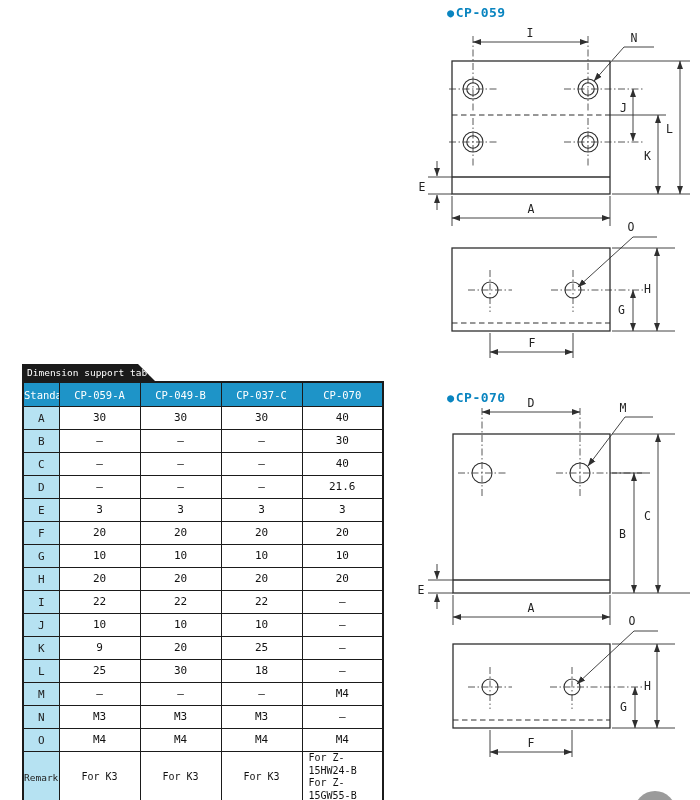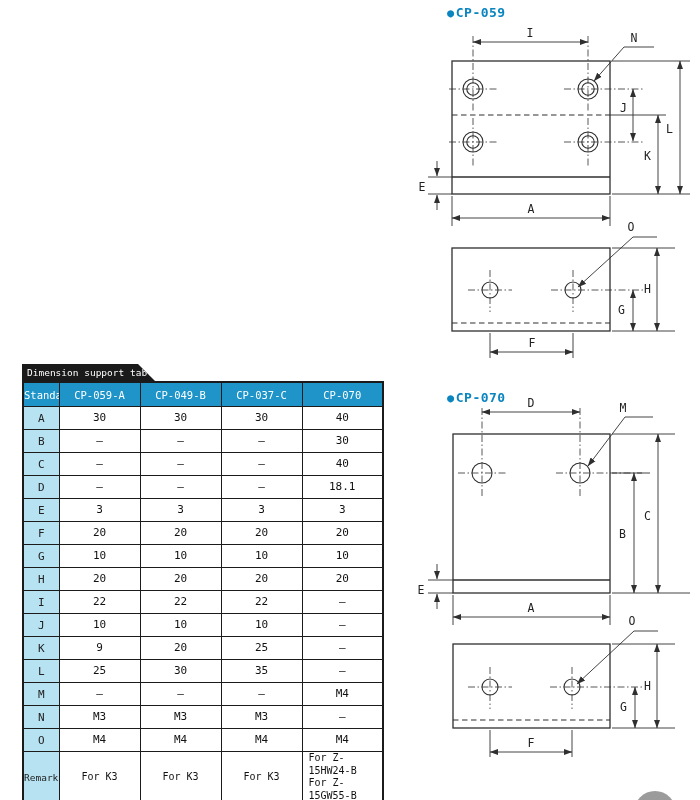--- a/index.html
+++ b/index.html
@@ -93,21 +93,21 @@
         <td>–</td>
         <td>–</td>
         <td>–</td>
         <td>40</td>
       </tr>
       <tr>
         <th>D</th>
         <td>–</td>
         <td>–</td>
         <td>–</td>
-        <td>18.1</td>
+        <td>21.6</td>
       </tr>
       <tr>
         <th>E</th>
         <td>3</td>
         <td>3</td>
         <td>3</td>
         <td>3</td>
       </tr>
       <tr>
         <th>F</th>
@@ -148,21 +148,21 @@
         <th>K</th>
         <td>9</td>
         <td>20</td>
         <td>25</td>
         <td>–</td>
       </tr>
       <tr>
         <th>L</th>
         <td>25</td>
         <td>30</td>
-        <td>35</td>
+        <td>18</td>
         <td>–</td>
       </tr>
       <tr>
         <th>M</th>
         <td>–</td>
         <td>–</td>
         <td>–</td>
         <td>M4</td>
       </tr>
       <tr>

